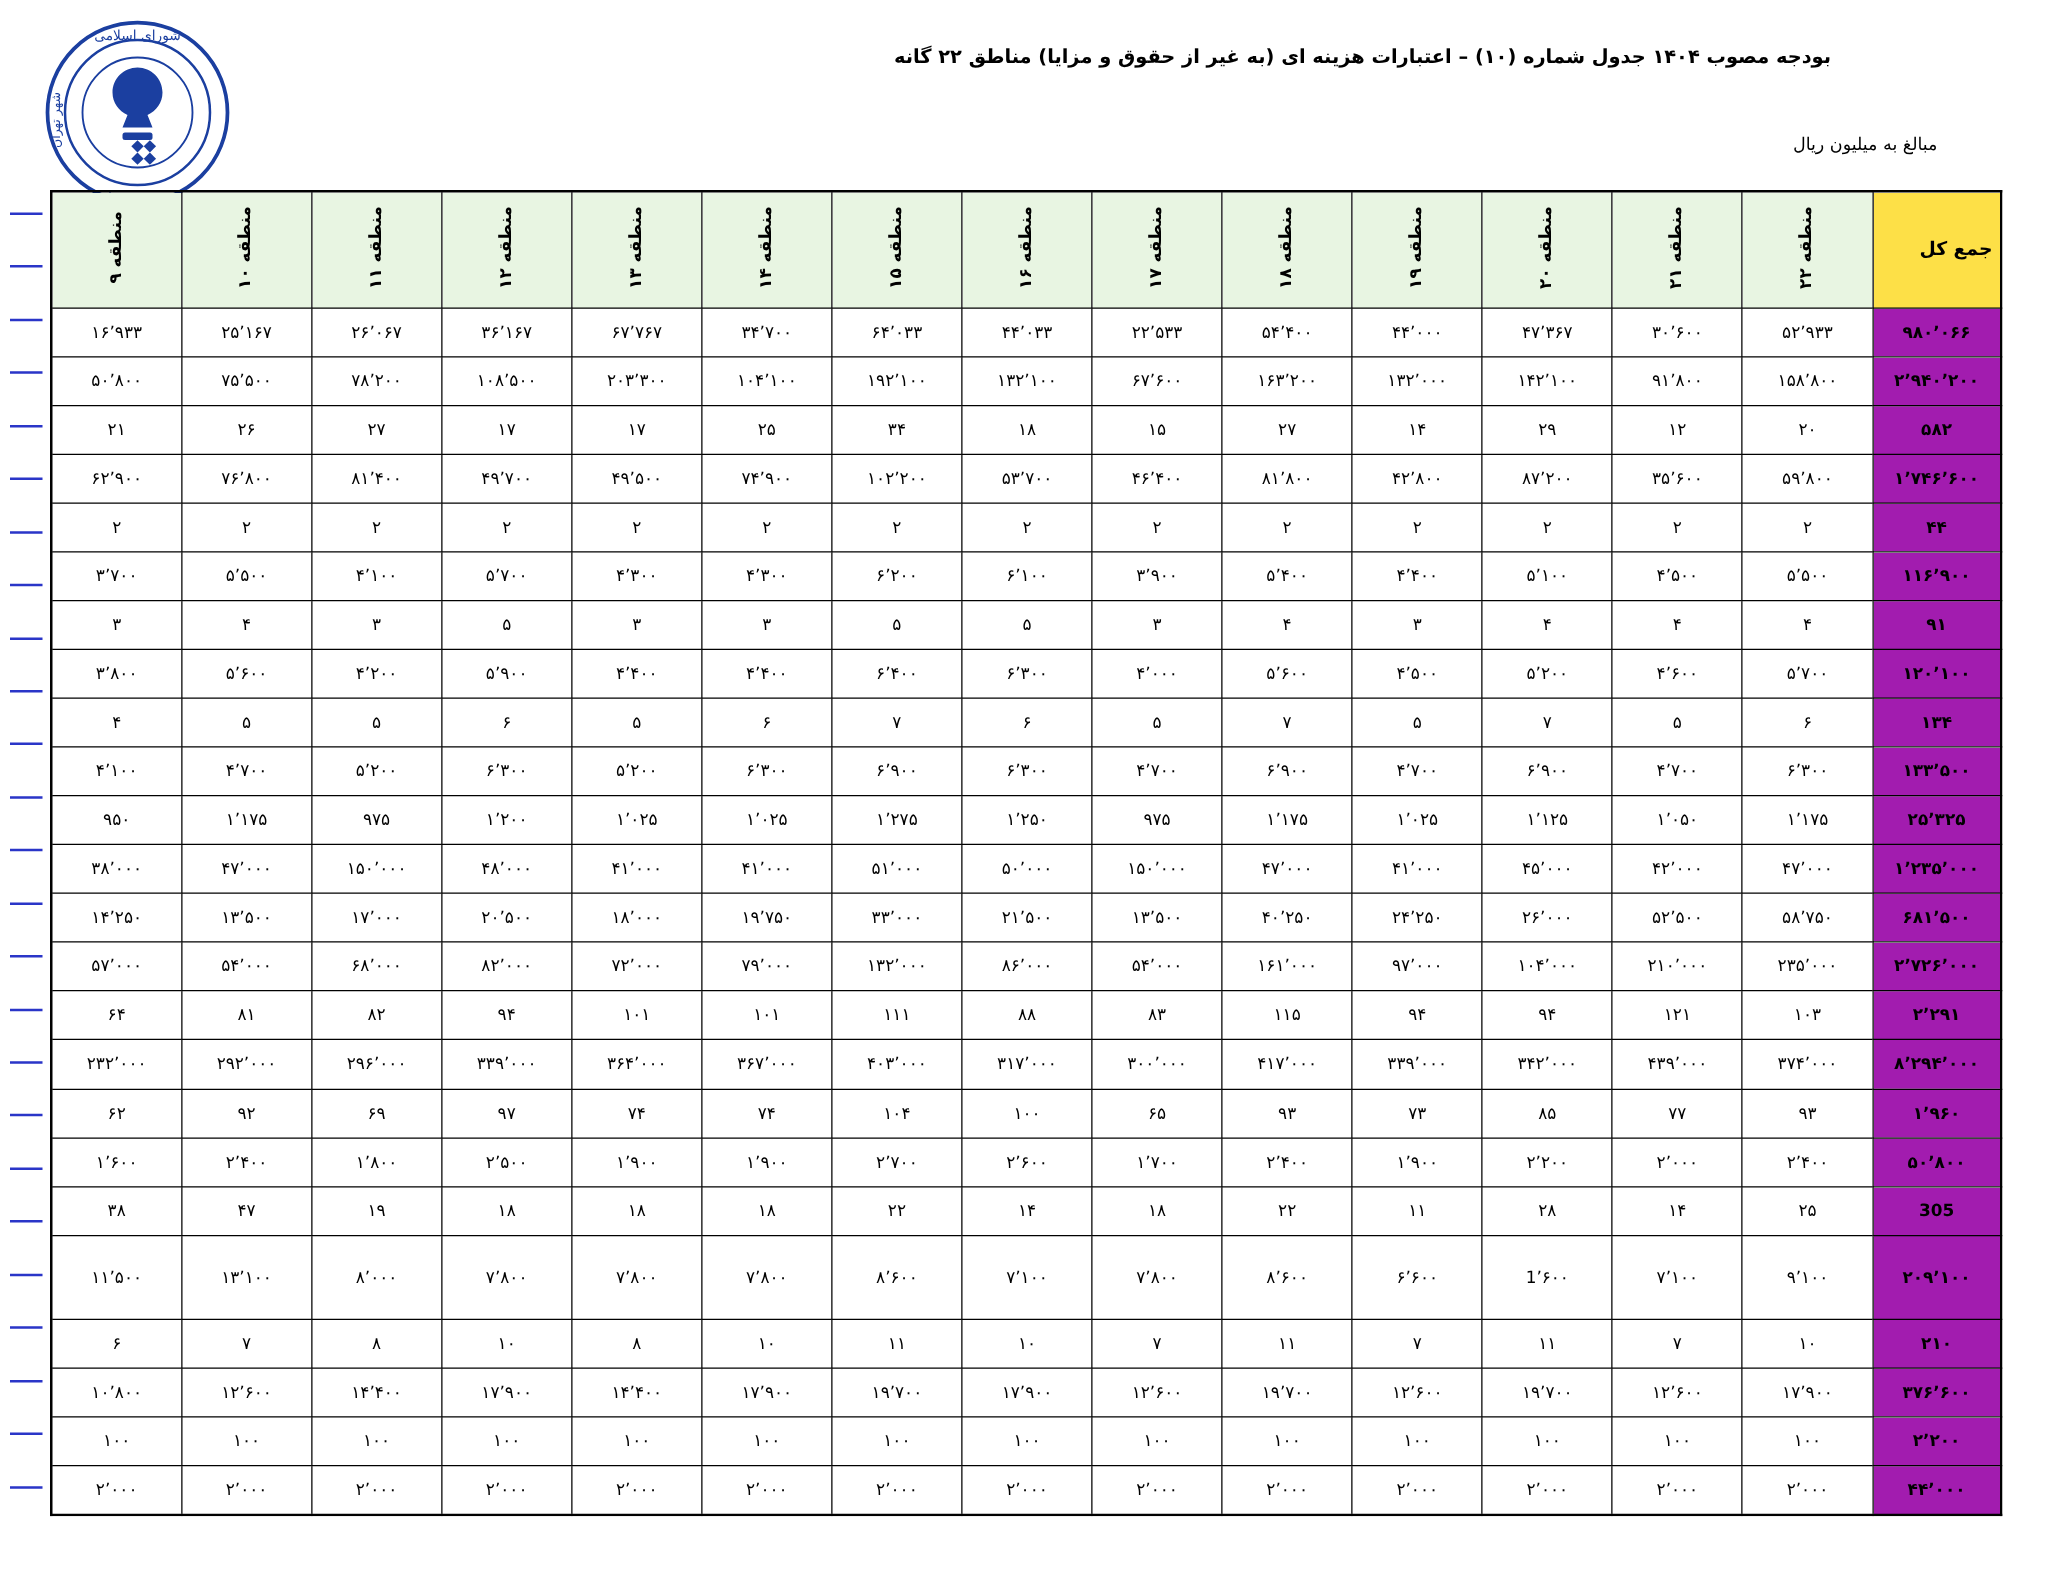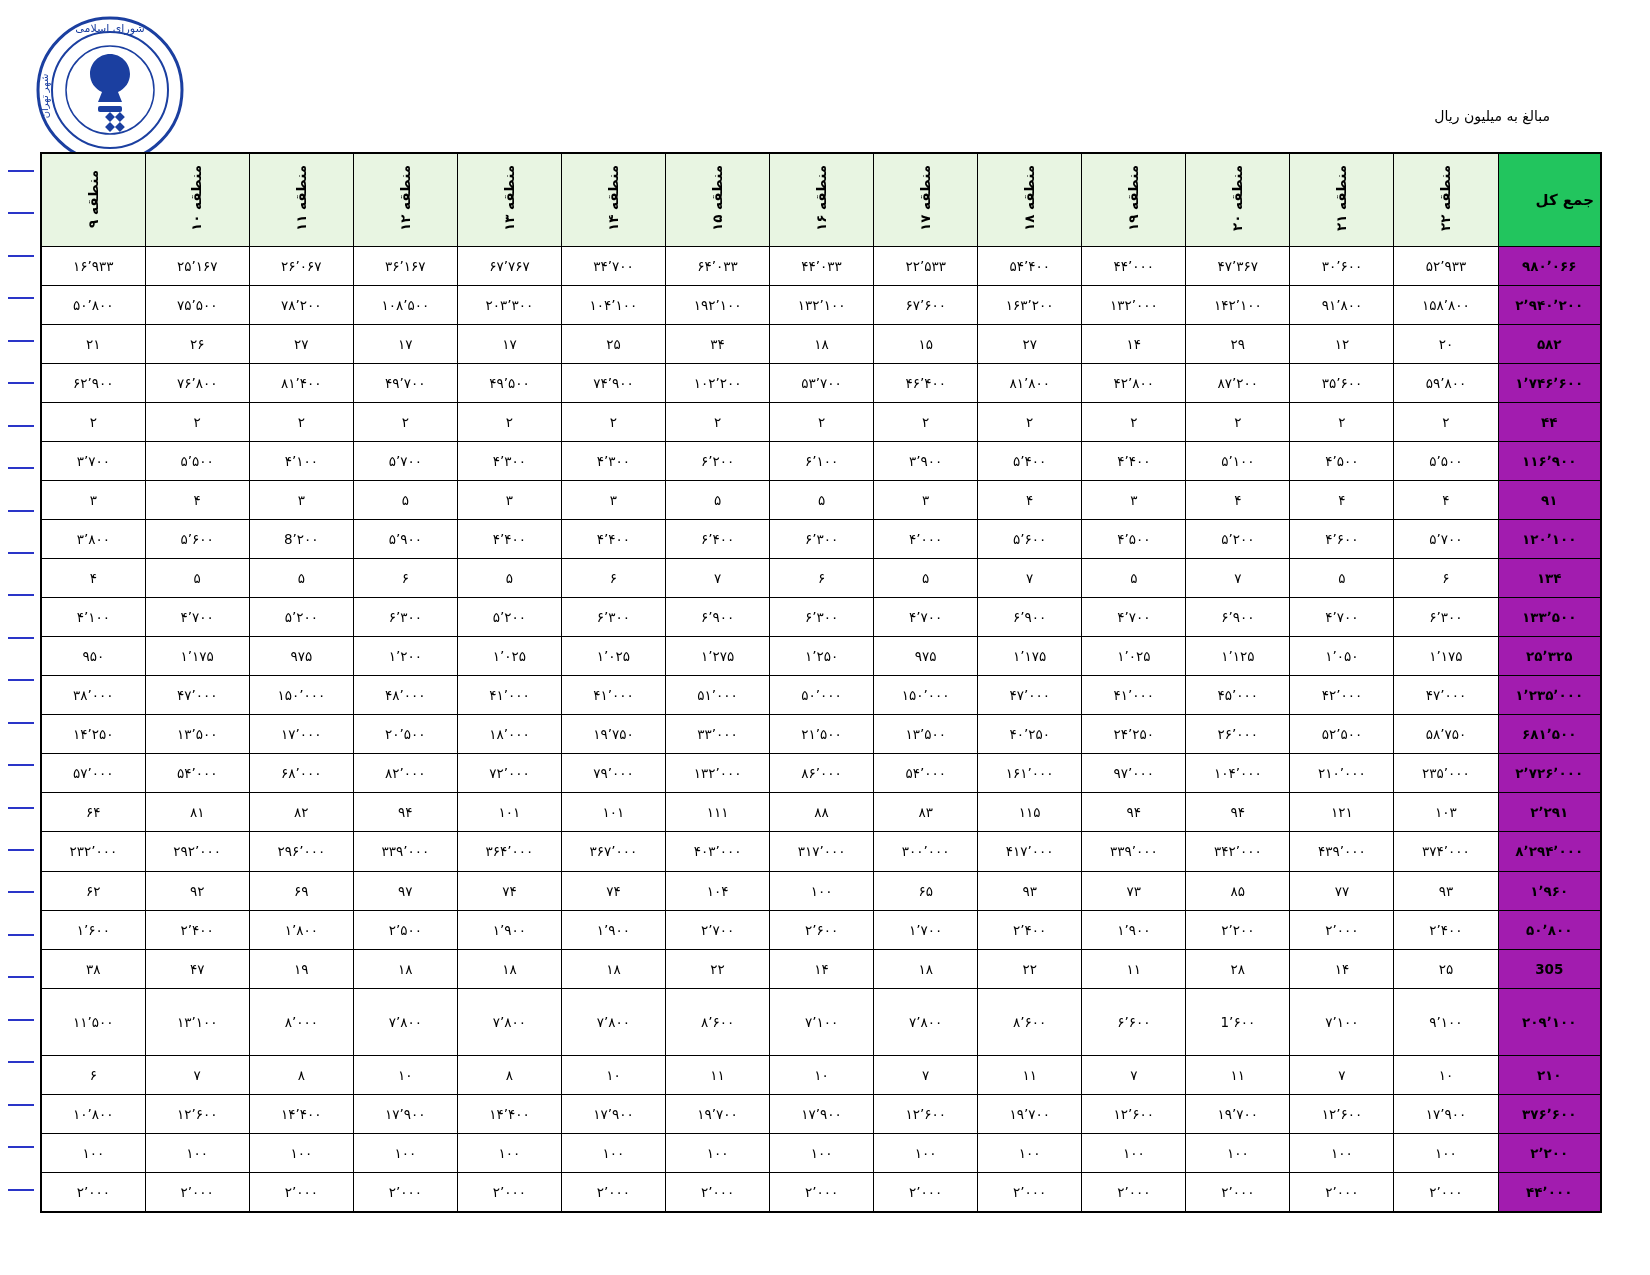--- a/index.html
+++ b/index.html
@@ -92,21 +92,21 @@
     font-weight: bold;
     font-size: 14.5px;
   }
   thead th .vert {
     writing-mode: vertical-rl;
     transform: rotate(180deg);
     display: inline-block;
     line-height: 1;
   }
   thead th.total-head {
-    background: #22c55e;
+    background: #fde047;
     padding-left: 31px;
   }
   thead th.total-head .vert {
     writing-mode: horizontal-tb;
     transform: none;
     font-size: 15px;
   }
 
   td.total-col {
     background: #a21caf;
@@ -135,20 +135,21 @@
     height: 2px;
     background: #2a35c8;
     display: block;
   }
 </style>
 </head>
 <body>
 
 <div class="page">
 
+  <div class="doc-title">بودجه مصوب ۱۴۰۴   جدول شماره (۱۰) – اعتبارات هزینه ای (به غیر از حقوق و مزایا)  مناطق ۲۲ گانه</div>
 
   <div class="units-note">مبالغ به میلیون ریال</div>
 
   <div class="seal">
     <svg width="160" height="160" viewBox="0 0 160 160" aria-hidden="true">
       <circle cx="80" cy="80" r="72" fill="none" stroke="#1b3fa0" stroke-width="3"></circle>
       <circle cx="80" cy="80" r="58" fill="none" stroke="#1b3fa0" stroke-width="2"></circle>
       <circle cx="80" cy="80" r="44" fill="none" stroke="#1b3fa0" stroke-width="1.5"></circle>
       <g fill="#1b3fa0">
         <path d="M80 44 c-11 0 -20 9 -20 20 c0 8 5 15 12 18 l-4 10 h24 l-4 -10 c7 -3 12 -10 12 -18 c0 -11 -9 -20 -20 -20 z"></path>
@@ -358,21 +359,21 @@
             <td>۴٬۶۰۰</td>
             <td>۵٬۲۰۰</td>
             <td>۴٬۵۰۰</td>
             <td>۵٬۶۰۰</td>
             <td>۴٬۰۰۰</td>
             <td>۶٬۳۰۰</td>
             <td>۶٬۴۰۰</td>
             <td>۴٬۴۰۰</td>
             <td>۴٬۴۰۰</td>
             <td>۵٬۹۰۰</td>
-            <td>8٬۲۰۰</td>
+            <td>۴٬۲۰۰</td>
             <td>۵٬۶۰۰</td>
             <td>۳٬۸۰۰</td>
           </tr>
           <tr>
             <td class="total-col">۱۳۴</td>
             <td>۶</td>
             <td>۵</td>
             <td>۷</td>
             <td>۵</td>
             <td>۷</td>

